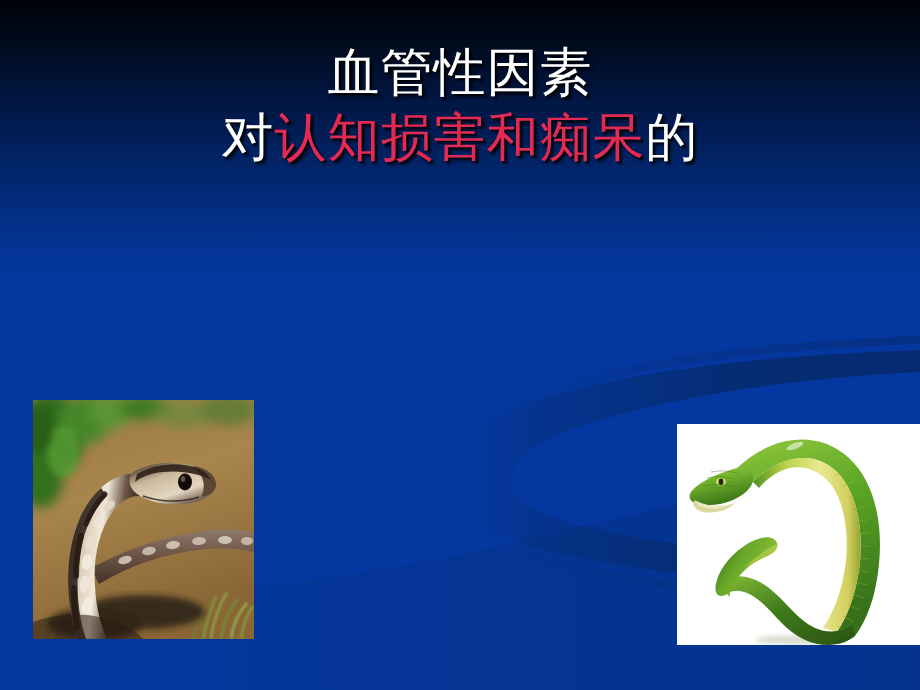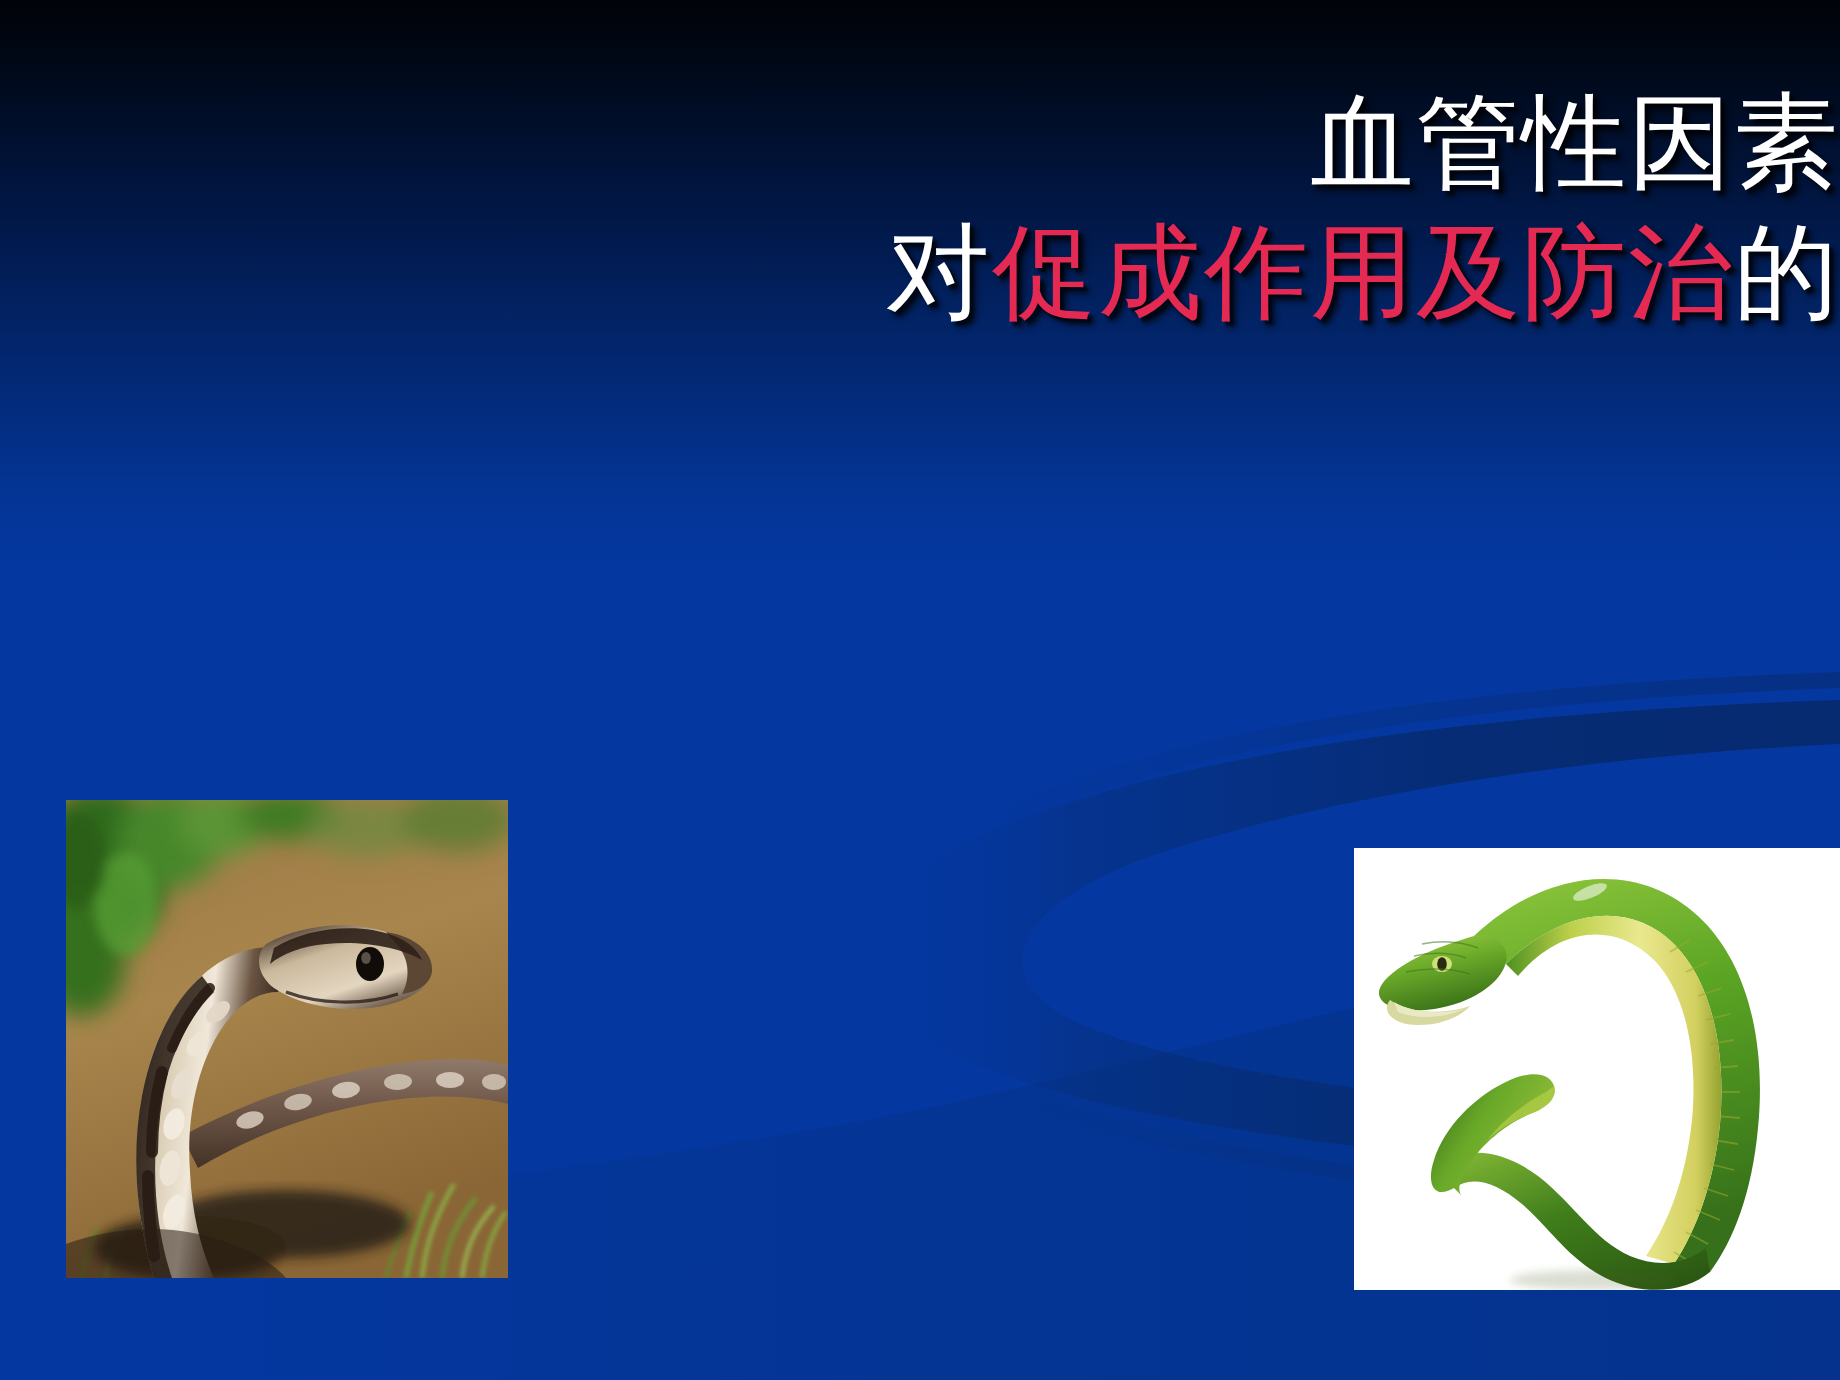--- a/index.html
+++ b/index.html
@@ -40,21 +40,21 @@
     pointer-events: none;
   }
   .swoosh-wrap svg { display: block; width: 920px; height: 690px; }
 
   
   .title-block {
     position: absolute;
     left: 0;
     top: 46px;
     width: 920px;
-    text-align: right;
+    text-align: center;
     line-height: 1.0;
   }
   .title-line {
     font-size: 52px;
     font-weight: 400;
     letter-spacing: 1px;
     white-space: nowrap;
     margin: 0 0 13px 0;
     color: #ffffff;
     text-shadow: 3px 3px 3px rgba(0,0,0,0.70),
@@ -133,21 +133,21 @@
     </svg>
   </div>
 
   <div class="title-block">
 
     <div class="title-line">
       <span class="seg-white">血管性因素</span>
     </div>
 
     <div class="title-line">
-      <span class="seg-white">对</span><span class="seg-red">促成作用及防治</span><span class="seg-white">的</span>
+      <span class="seg-white">对</span><span class="seg-red">认知损害和痴呆</span><span class="seg-white">的</span>
     </div>
 
 
   </div>
 
   <div class="photo-frame" id="cobra-photo">
     <svg width="221" height="239" viewBox="0 0 221 239" xmlns="http://www.w3.org/2000/svg">
       <defs>
         <linearGradient id="groundG" x1="0" y1="0" x2="0.3" y2="1">
           <stop offset="0%" stop-color="#9c7a45"></stop>

